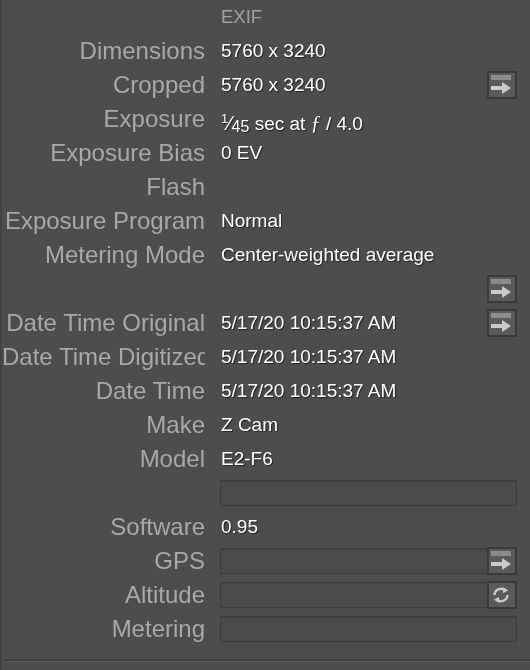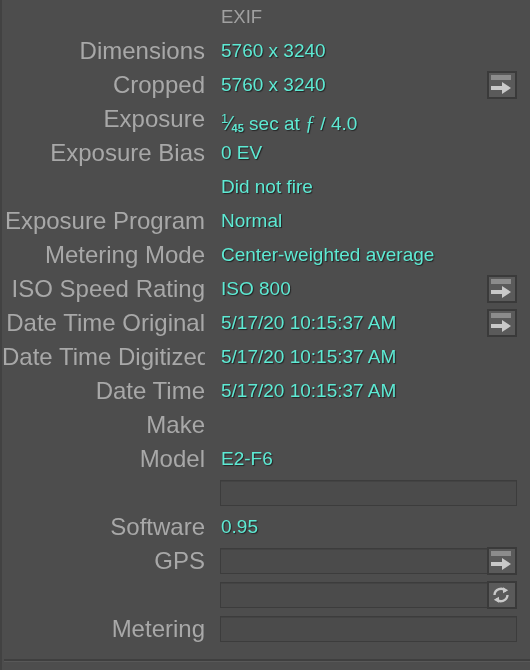--- a/index.html
+++ b/index.html
@@ -48,21 +48,21 @@
     font-size: 24px;
     line-height: 34px;
     white-space: nowrap;
     overflow: hidden;
   }
 
   .value {
     position: absolute;
     left: 219px;
     top: 0;
-    color: #5eead4;
+    color: #ffffff;
     font-size: 19px;
     line-height: 34px;
     white-space: nowrap;
     text-shadow: 1px 1px 1px rgba(0,0,0,0.55);
   }
 
   .value.header {
     color: #a0a0a0;
     text-shadow: none;
     font-size: 18.5px;
@@ -76,23 +76,22 @@
     vertical-align: baseline;
   }
   .frac .num {
     font-size: 13px;
     vertical-align: 7px;
   }
   .frac .sl {
     font-size: 20px;
   }
   .frac .den {
-    font-size: 11px;
+    font-size: 16px;
     vertical-align: -2px;
-    font-weight: bold;
   }
   .fstop {
     font-family: "Liberation Serif", serif;
     font-style: italic;
     font-size: 20px;
   }
 
   
   .field {
     position: absolute;
@@ -157,33 +156,31 @@
       </div>
       <div class="row">
         <div class="label">Exposure</div>
         <div class="value"><span class="frac"><span class="num">1</span><span class="sl">⁄</span><span class="den">45</span></span> sec at <span class="fstop">ƒ</span> / 4.0</div>
       </div>
       <div class="row">
         <div class="label">Exposure Bias</div>
         <div class="value">0 EV</div>
       </div>
       <div class="row">
-        <div class="value">Did not fire</div>
+        <div class="label">Flash</div>
       </div>
       <div class="row">
         <div class="label">Exposure Program</div>
         <div class="value">Normal</div>
       </div>
       <div class="row">
         <div class="label">Metering Mode</div>
         <div class="value">Center-weighted average</div>
       </div>
       <div class="row">
-        <div class="label">ISO Speed Rating</div>
-        <div class="value">ISO 800</div>
         <button class="iconbtn">
           <svg width="24" height="22" viewBox="0 0 24 22">
             <rect x="2" y="1" width="20" height="5" fill="#8c8c8c"></rect>
             <rect x="2" y="12" width="13" height="4" fill="#c9c9c9"></rect>
             <path d="M13 8 L22 14 L13 20 Z" fill="#c9c9c9"></path>
           </svg>
         </button>
       </div>
       <div class="row">
         <div class="label">Date Time Original</div>
@@ -199,20 +196,21 @@
       <div class="row">
         <div class="label">Date Time Digitized</div>
         <div class="value">5/17/20 10:15:37 AM</div>
       </div>
       <div class="row">
         <div class="label">Date Time</div>
         <div class="value">5/17/20 10:15:37 AM</div>
       </div>
       <div class="row">
         <div class="label">Make</div>
+        <div class="value">Z Cam</div>
       </div>
       <div class="row">
         <div class="label">Model</div>
         <div class="value">E2-F6</div>
       </div>
       <div class="row">
         <div class="field wide"></div>
       </div>
       <div class="row">
         <div class="label">Software</div>
@@ -223,20 +221,21 @@
         <div class="field short"></div>
         <button class="iconbtn">
           <svg width="24" height="22" viewBox="0 0 24 22">
             <rect x="2" y="1" width="20" height="5" fill="#8c8c8c"></rect>
             <rect x="2" y="12" width="13" height="4" fill="#c9c9c9"></rect>
             <path d="M13 8 L22 14 L13 20 Z" fill="#c9c9c9"></path>
           </svg>
         </button>
       </div>
       <div class="row">
+        <div class="label">Altitude</div>
         <div class="field short"></div>
         <button class="iconbtn">
           <svg width="24" height="22" viewBox="0 0 24 22">
             <path d="M5.5 11 A6.5 6.5 0 0 1 17 7.2" fill="none" stroke="#c9c9c9" stroke-width="2.4"></path>
             <path d="M18.5 11 A6.5 6.5 0 0 1 7 14.8" fill="none" stroke="#c9c9c9" stroke-width="2.4"></path>
             <path d="M14 3.2 L19.2 6.2 L14 9.2 Z" fill="#c9c9c9"></path>
             <path d="M10 18.8 L4.8 15.8 L10 12.8 Z" fill="#c9c9c9"></path>
           </svg>
         </button>
       </div>

